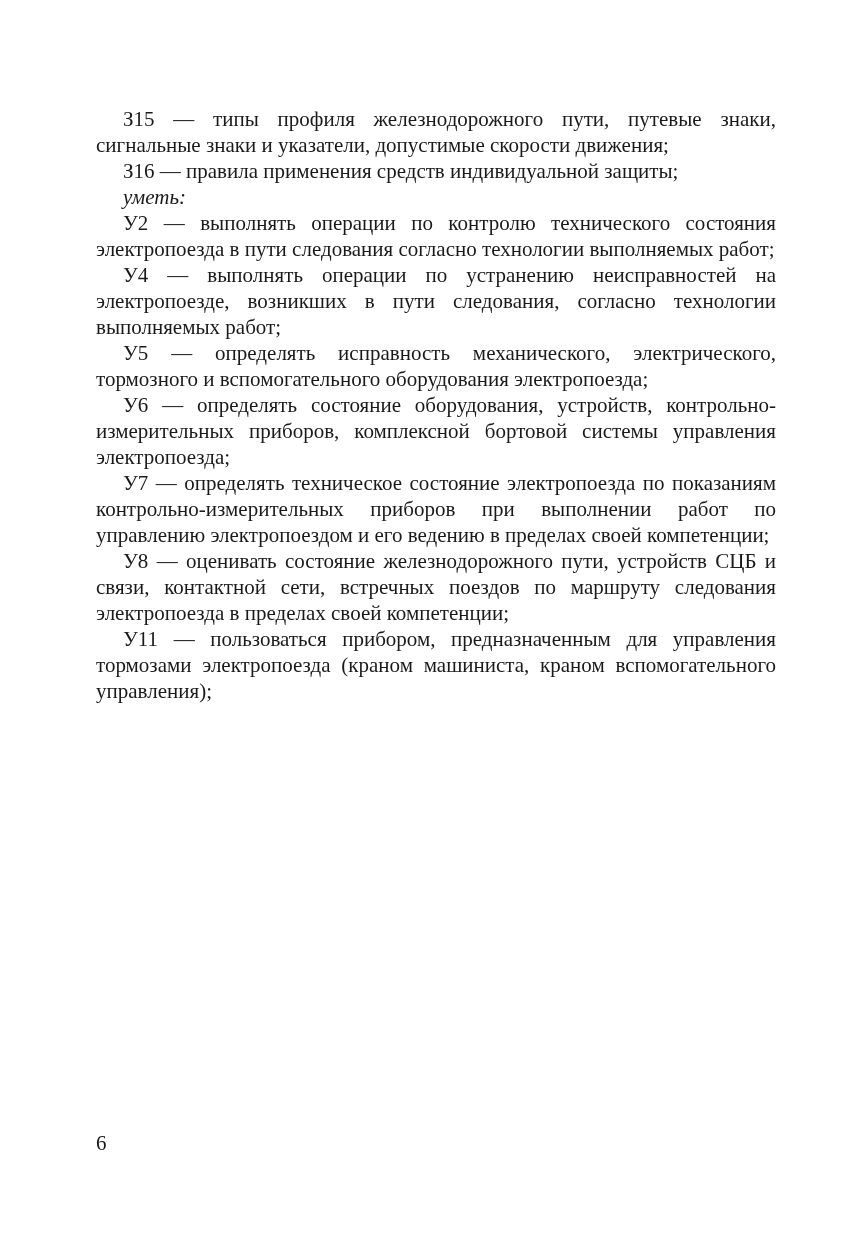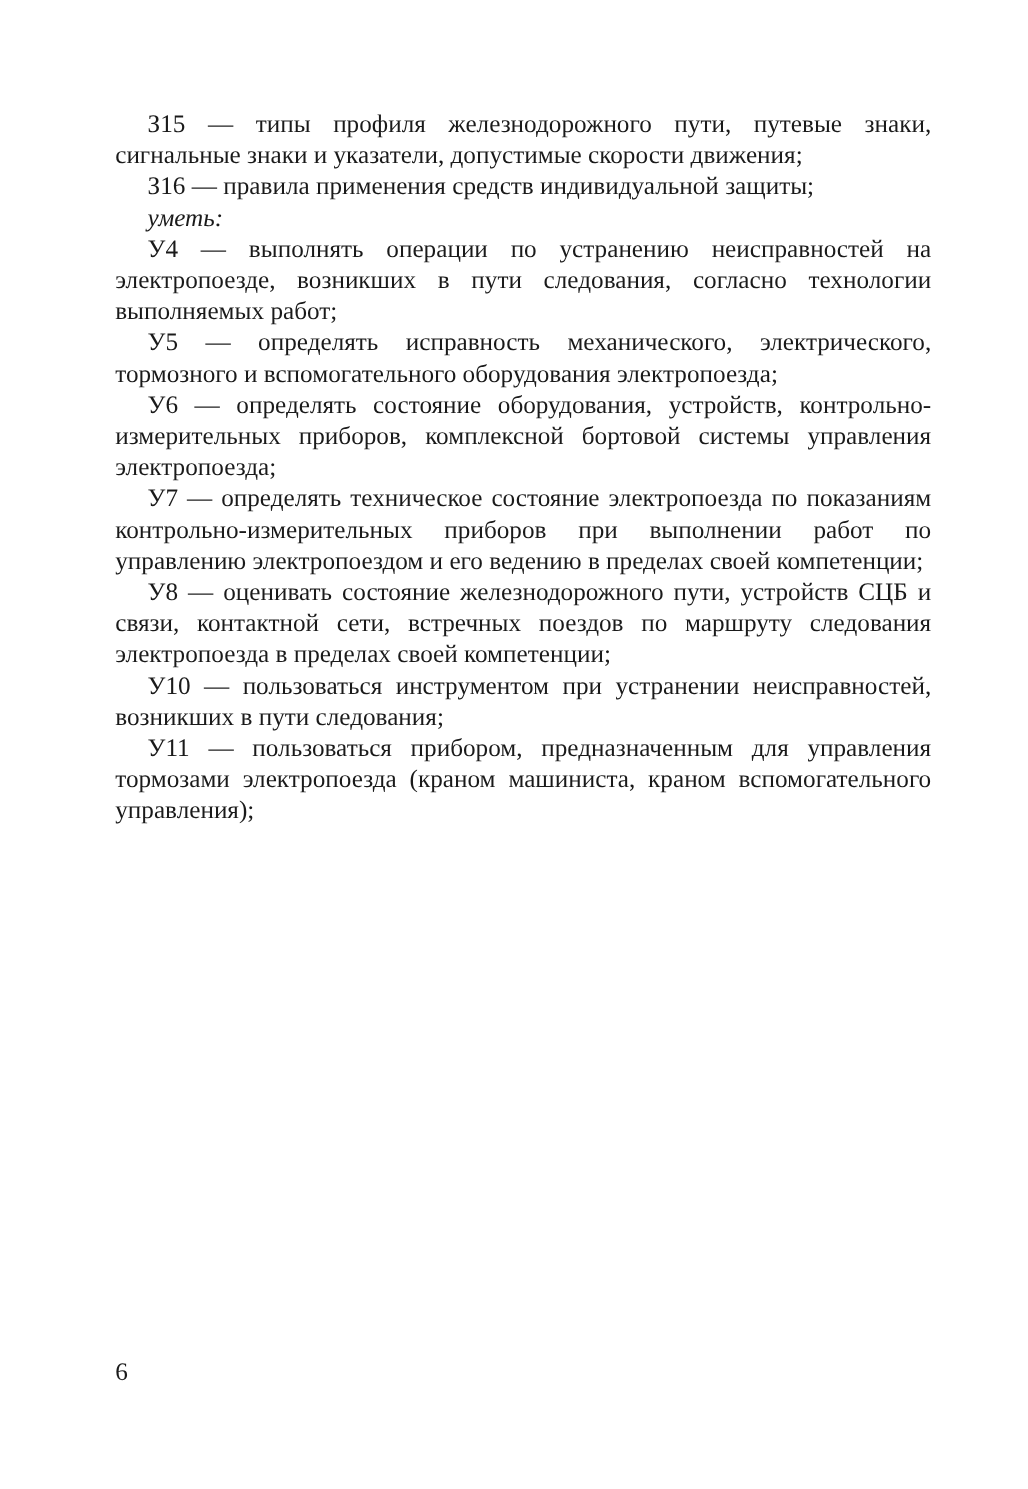--- a/index.html
+++ b/index.html
@@ -1,32 +1,32 @@
 <!DOCTYPE html>
 <html><head>
 <meta charset="utf-8">
 <style>
   html, body { margin: 0; padding: 0; background: #ffffff; }
   body { width: 857px; height: 1241px; position: relative; overflow: hidden;
          font-family: "Liberation Serif", "DejaVu Serif", serif; color: #1a1a1a; }
-  .page { position: absolute; left: 96px; top: 90px; width: 680px; }
+  .page { position: absolute; left: 96px; top: 106px; width: 680px; }
   .p { font-size: 21px; line-height: 26px; text-align: justify; text-align-last: left;
        margin: 0; text-indent: 27px; hyphens: manual; }
   .p.italic { font-style: italic; }
   .pagenum { position: absolute; left: 96px; top: 1131px; font-size: 21px; }
 </style>
 </head>
 <body>
 
 <div class="page">
   <p class="p"><span>З15</span><span> — типы профиля железнодорожного пути, путевые знаки, сигнальные знаки и указатели, допустимые скорости движения;</span></p>
   <p class="p"><span>З16</span><span> — правила применения средств индивидуальной защиты;</span></p>
   <p class="p italic"><span>уметь:</span></p>
+  <p class="p"><span>У2</span><span> — выполнять операции по контролю технического состояния электропоезда в пути следования согласно технологии выполняемых работ;</span></p>
   <p class="p"><span>У4</span><span> — выполнять операции по устранению неисправностей на электропоезде, возникших в пути следования, согласно технологии выполняемых работ;</span></p>
   <p class="p"><span>У5</span><span> — определять исправность механического, электрического, тормозного и вспомогательного оборудования электропоезда;</span></p>
   <p class="p"><span>У6</span><span> — определять состояние оборудования, устройств, контрольно-измерительных приборов, комплексной бортовой системы управления электропоезда;</span></p>
   <p class="p"><span>У7</span><span> — определять техническое состояние электропоезда по показаниям контрольно-измерительных приборов при выполнении работ по управлению электропоездом и его ведению в пределах своей компетенции;</span></p>
   <p class="p"><span>У8</span><span> — оценивать состояние железнодорожного пути, устройств СЦБ и связи, контактной сети, встречных поездов по маршруту следования электропоезда в пределах своей компетенции;</span></p>
-  <p class="p"><span>У10</span><span> — пользоваться инструментом при устранении неисправностей, возникших в пути следования;</span></p>
   <p class="p"><span>У11</span><span> — пользоваться прибором, предназначенным для управления тормозами электропоезда (краном машиниста, краном вспомогательного управления);</span></p>
 </div>
 
 <div class="pagenum">6</div>
 
 </body></html>

